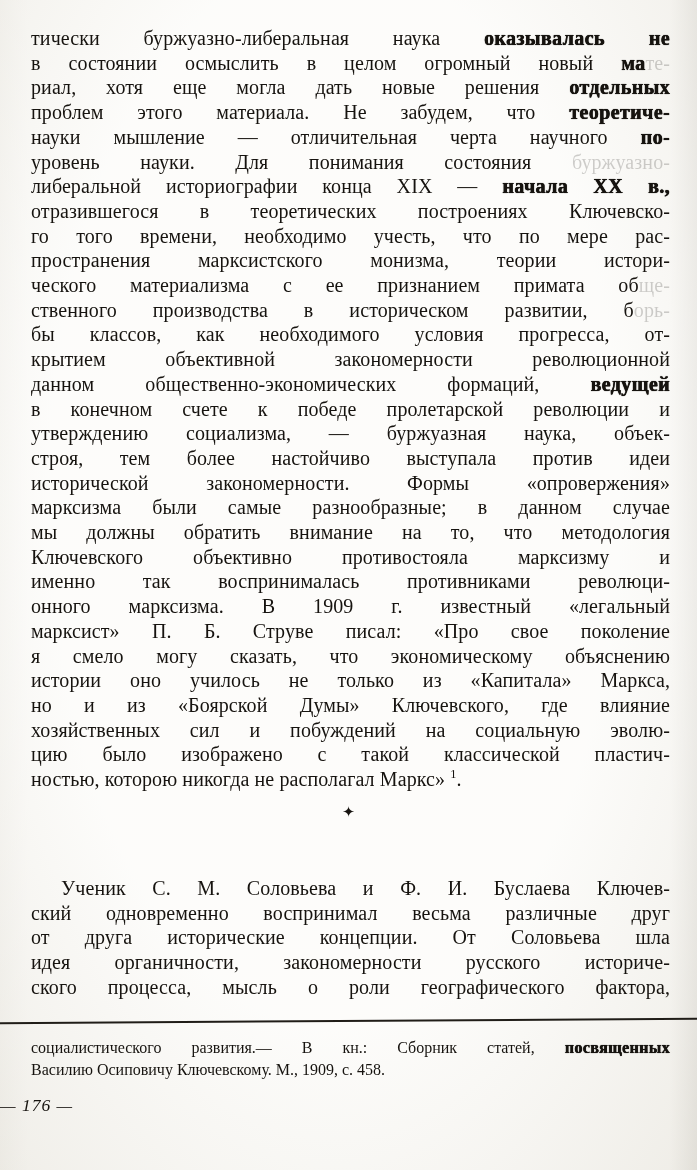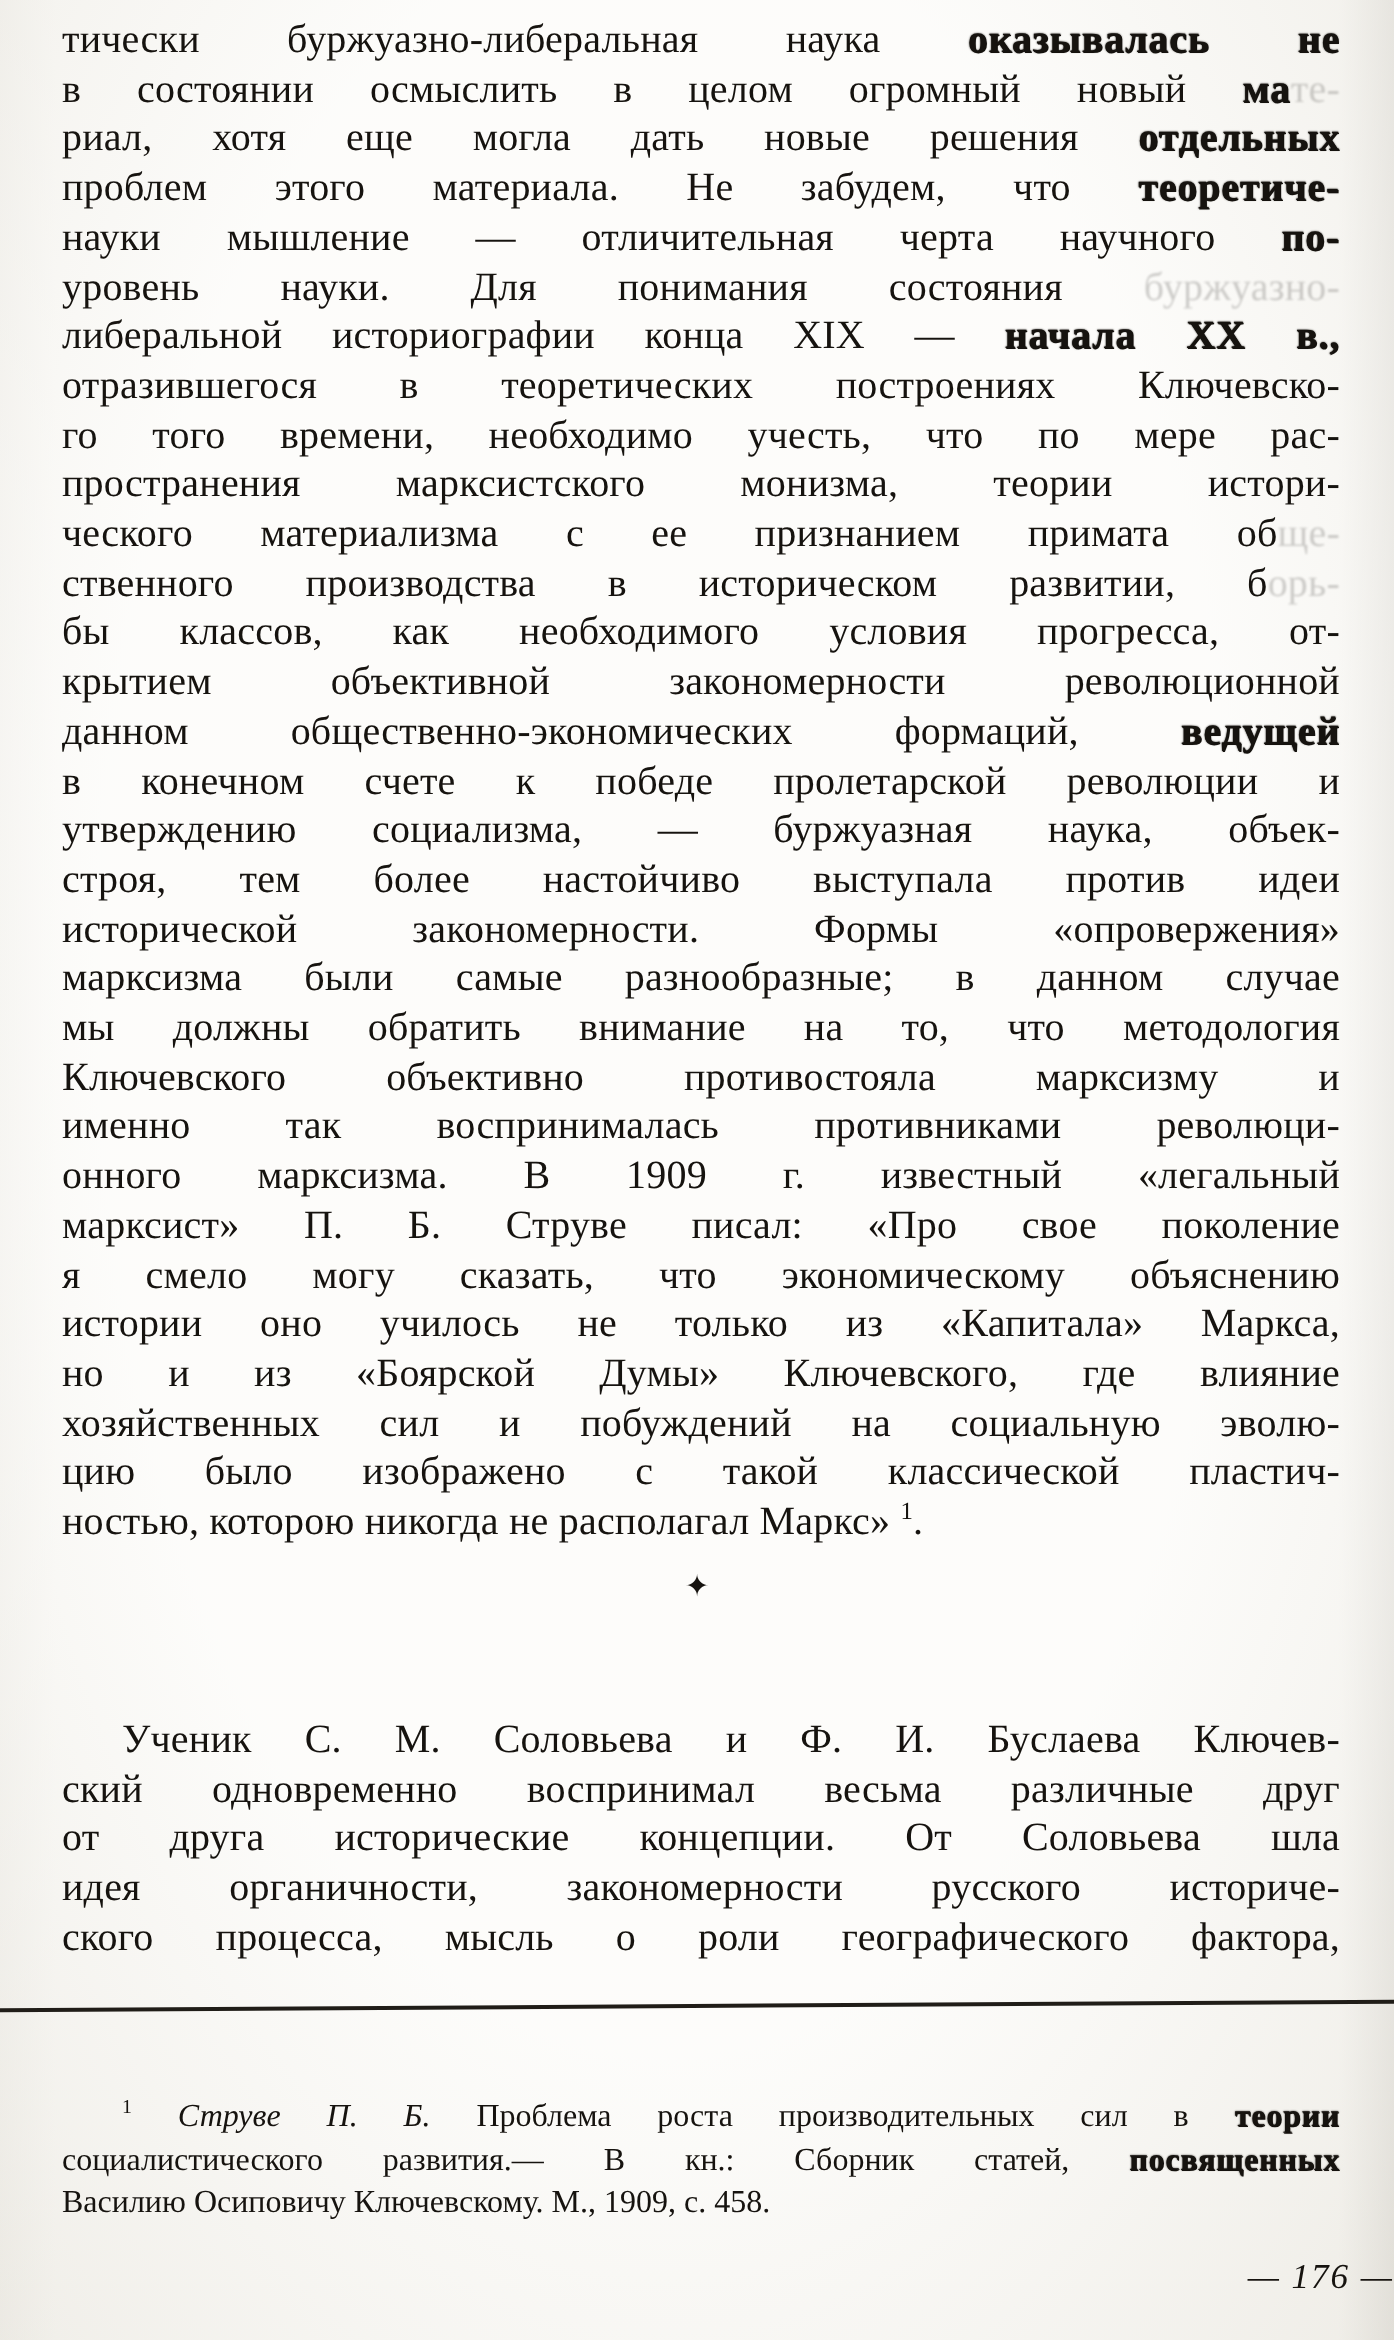--- a/index.html
+++ b/index.html
@@ -18,21 +18,21 @@
     box-sizing: border-box;
     background: var(--paper);
     background-image:
       radial-gradient(ellipse at 48% 42%, rgba(255,255,255,0.55) 55%, rgba(205,200,188,0.25) 100%),
       linear-gradient(to right, rgba(190,185,172,0.10) 0%, rgba(0,0,0,0) 4%, rgba(0,0,0,0) 96%, rgba(120,115,105,0.14) 100%);
     color: var(--ink);
     overflow: hidden;
   }
   .text-block { padding-left: 31px; padding-right: 27px; }
   .main-text {
-    padding-top: 8px;
+    padding-top: 26px;
     font-size: 20px;
     line-height: 24.7px;
     letter-spacing: 0.1px;
   }
   .line {
     text-align: justify;
     text-align-last: justify;
   }
   .line.noj { text-align-last: left; }
   .line.ind { text-indent: 30px; margin-top: 44px; }
@@ -64,21 +64,21 @@
     width: 697px;
     margin: 21px 0 15px 0;
     transform: rotate(-0.35deg);
   }
   .footnote-text {
     font-size: 16px;
     line-height: 21.5px;
   }
   .page-number {
     margin-top: 15px;
-    text-align: right;
+    text-align: left;
     font-style: italic;
     font-size: 17.5px;
     letter-spacing: 1px;
   }
 </style>
 </head>
 <body>
 
 <div class="page">
 
@@ -122,20 +122,19 @@
       <div class="line ind"><span>Ученик С. М. Соловьева и Ф. И. Буслаева Ключев-</span></div>
       <div class="line"><span>ский одновременно воспринимал весьма различные друг</span></div>
       <div class="line"><span>от друга исторические концепции. От Соловьева шла</span></div>
       <div class="line"><span>идея органичности, закономерности русского историче-</span></div>
       <div class="line"><span>ского процесса, мысль о роли географического фактора,</span></div>
     </div>
 
   <hr class="fn-rule">
 
   <div class="text-block footnote-text" id="footnote-lines">
-      <div class="line ind"><span class="seg-sup">1</span><span> </span><span class="seg-i">Струве П. Б.</span><span> Проблема роста производительных сил в </span><span class="seg-b">теории</span></div>
       <div class="line"><span>социалистического развития.— В кн.: Сборник статей, </span><span class="seg-b">посвященных</span></div>
       <div class="line noj"><span>Василию Осиповичу Ключевскому. М., 1909, с. 458.</span></div>
     </div>
 
   <div class="page-number">— 176 —</div>
 
 </div>
 
 </body></html>

